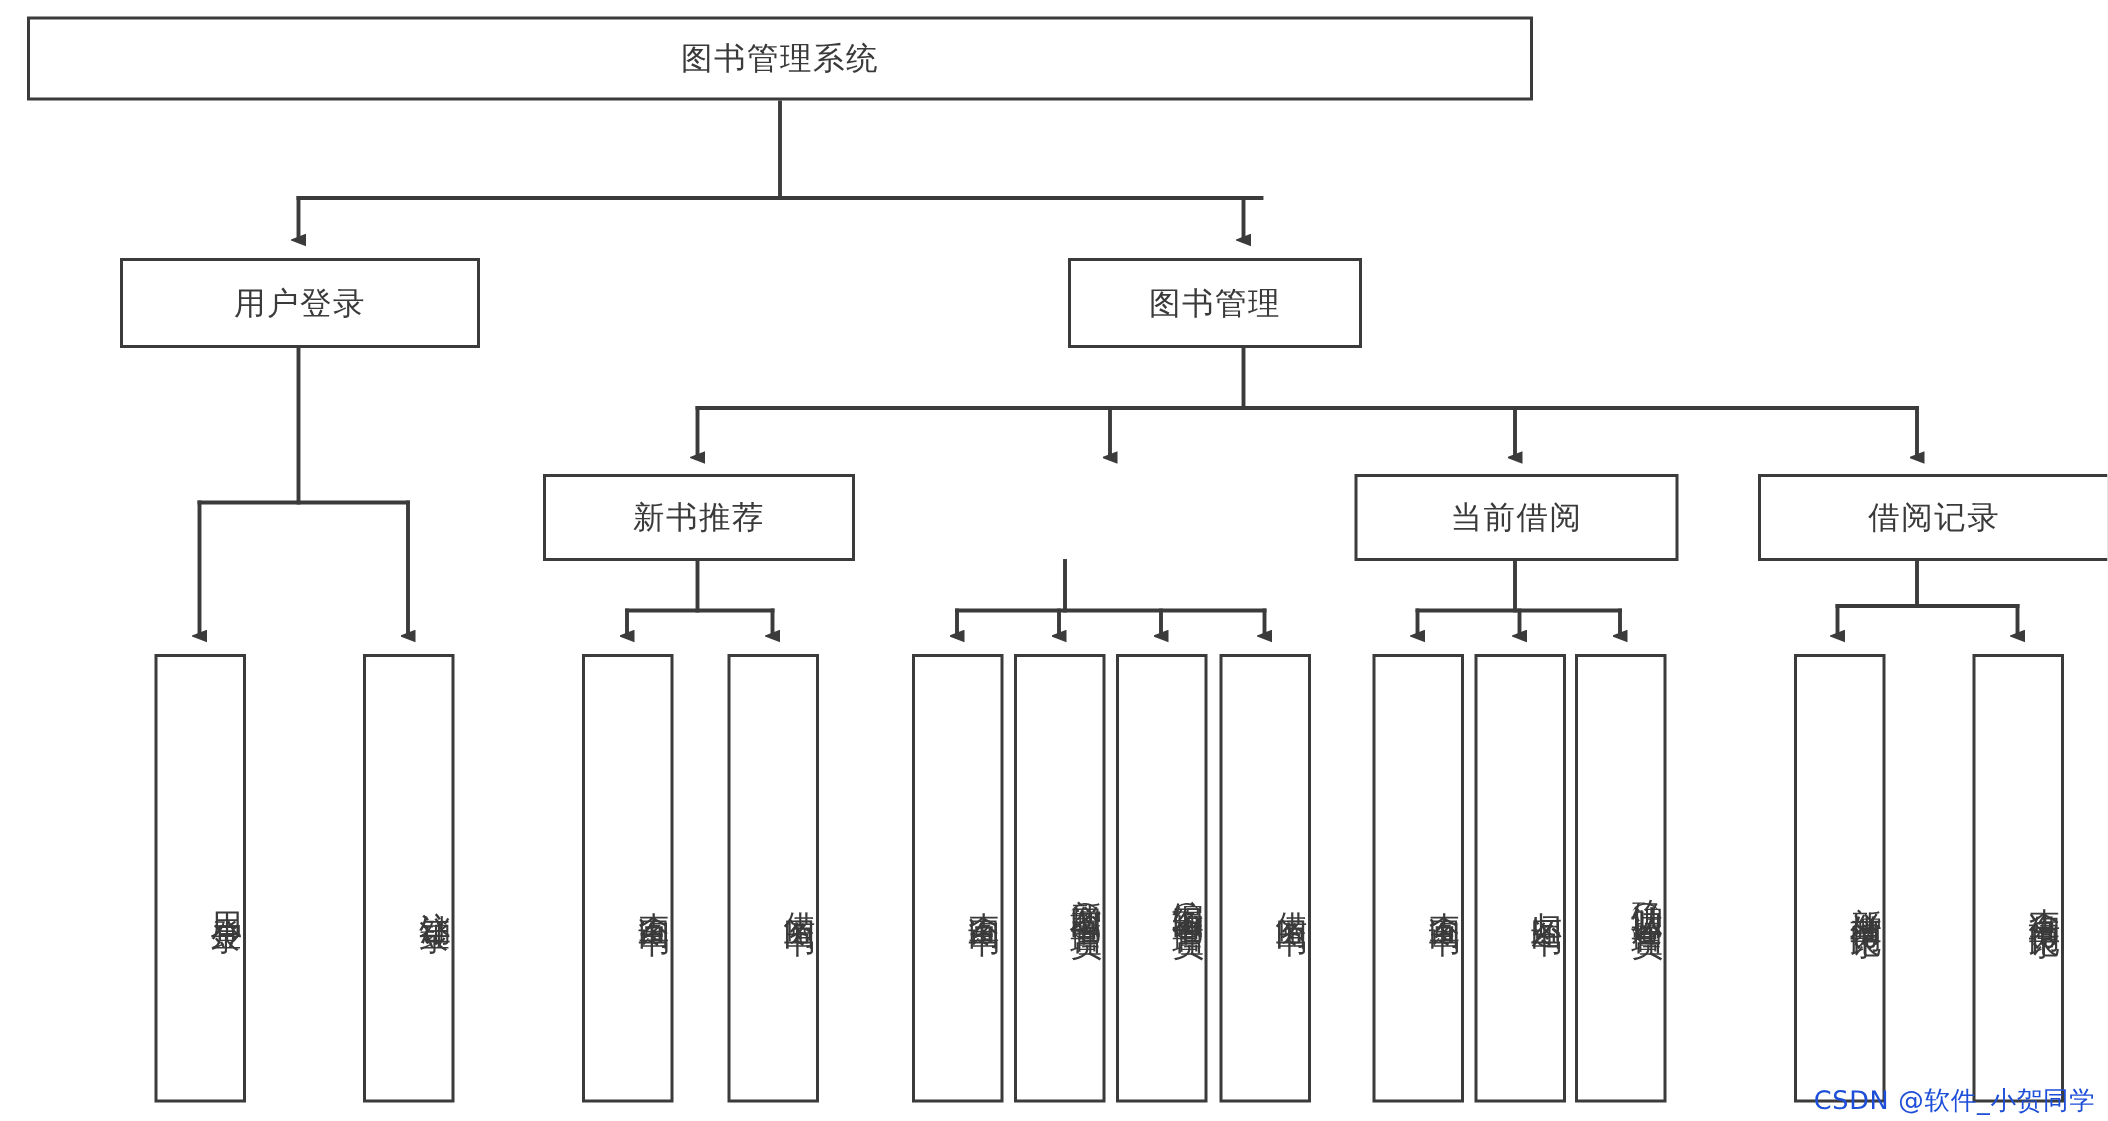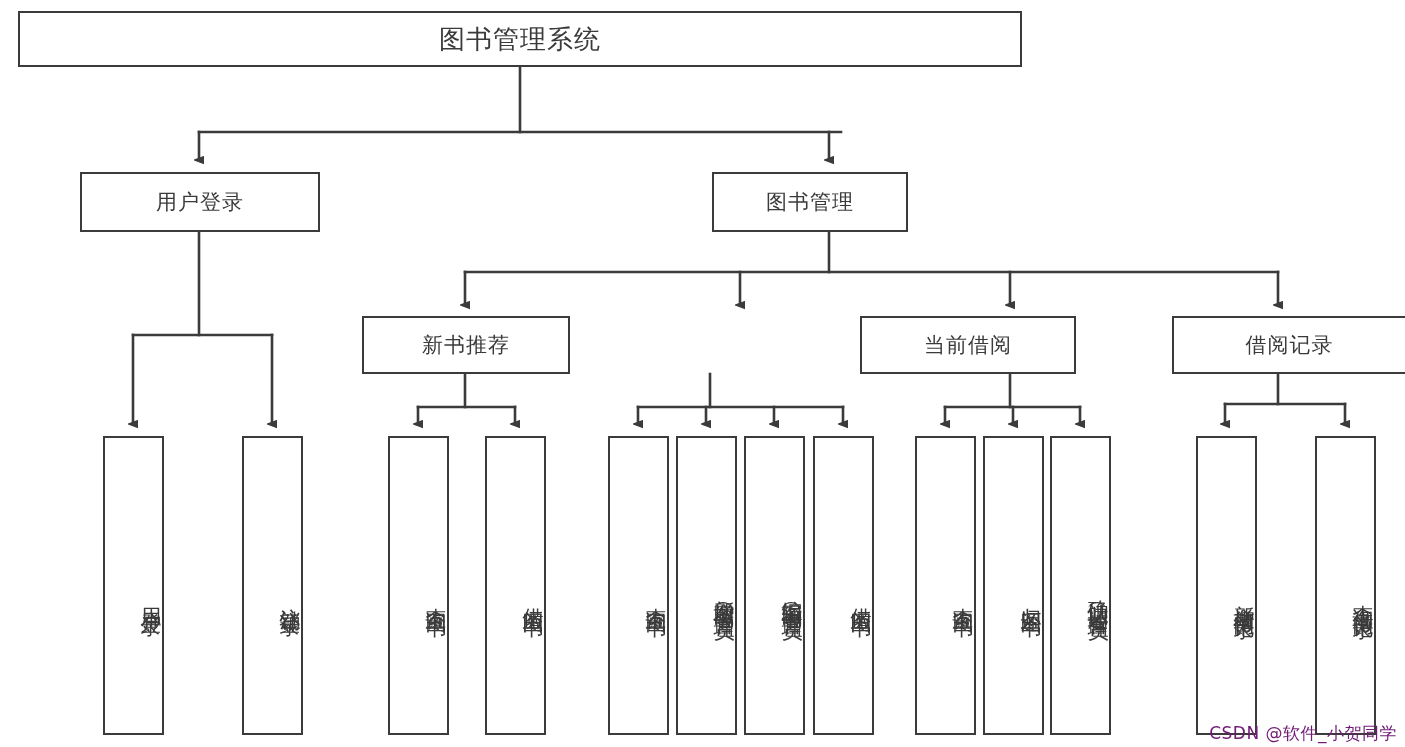--- a/index.html
+++ b/index.html
@@ -27,21 +27,21 @@
     box-sizing:border-box;
     background:#ffffff;
     border:2px solid #3b3b3b;
     display:flex;
     align-items:center;
     justify-content:center;
     color:#3a3a3a;
     letter-spacing:1px;
   }
   .node.root{
-    font-size:26px;
+    font-size:21px;
   }
   .node.level2{
     font-size:21px;
   }
   .node.leaf{
     font-size:21px;
     writing-mode:vertical-rl;
     text-orientation:upright;
     align-items:flex-start;
     justify-content:center;
@@ -53,21 +53,21 @@
     writing-mode:vertical-rl;
     text-orientation:upright;
     white-space:nowrap;
     display:block;
   }
   .watermark{
     position:absolute;
     right:8px;
     bottom:2px;
     font-size:17px;
-    color:#701a75;
+    color:#1d4ed8;
     white-space:nowrap;
     letter-spacing:0.5px;
   }
 </style>
 </head>
 <body>
 
 <div id="canvas">
 
   <svg id="edges" viewBox="0 0 1405 747">
@@ -130,21 +130,21 @@
 
   <div class="node level2" style="left:712px; top:172px; width:196px; height:60px;">
     <span>图书管理</span>
   </div>
 
   <div class="node level2" style="left:362px; top:316px; width:208px; height:58px;">
     <span>新书推荐</span>
   </div>
 
 
-  <div class="node level2" style="left:860px; top:316px; width:216px; height:58px;">
+  <div class="node level2" style="left:903px; top:316px; width:216px; height:58px;">
     <span>当前借阅</span>
   </div>
 
   <div class="node level2" style="left:1172px; top:316px; width:235px; height:58px;">
     <span>借阅记录</span>
   </div>
 
   <div class="node leaf" style="left:103px; top:436px; width:61px; height:299px;">
     <span class="vtext">用户登录</span>
   </div>

